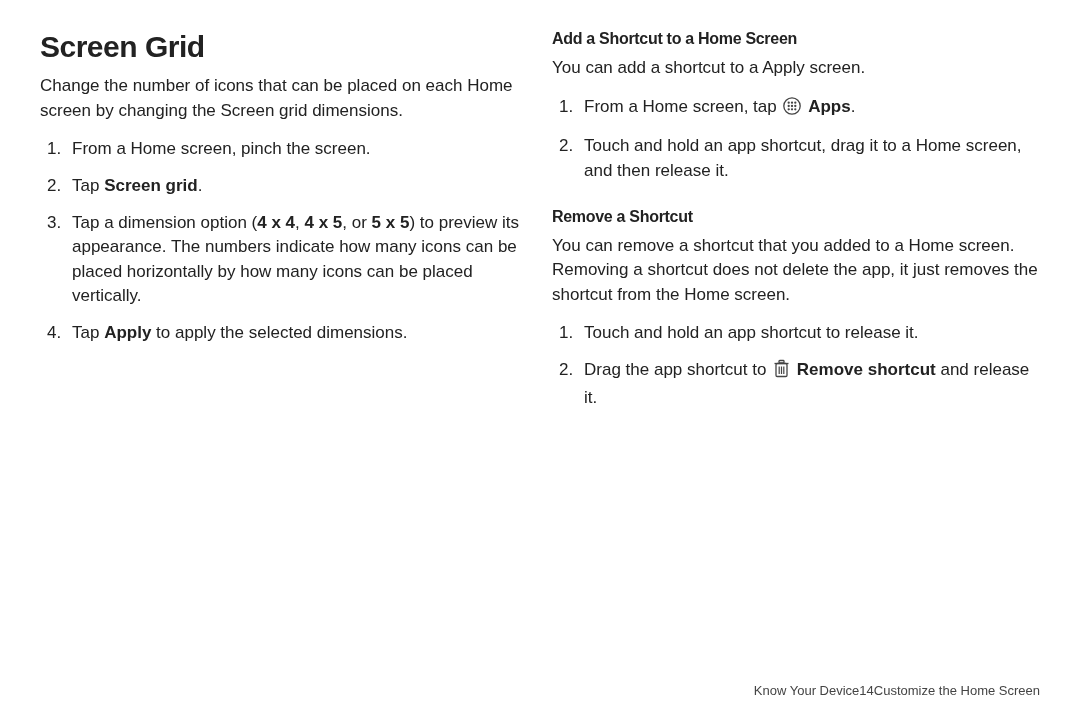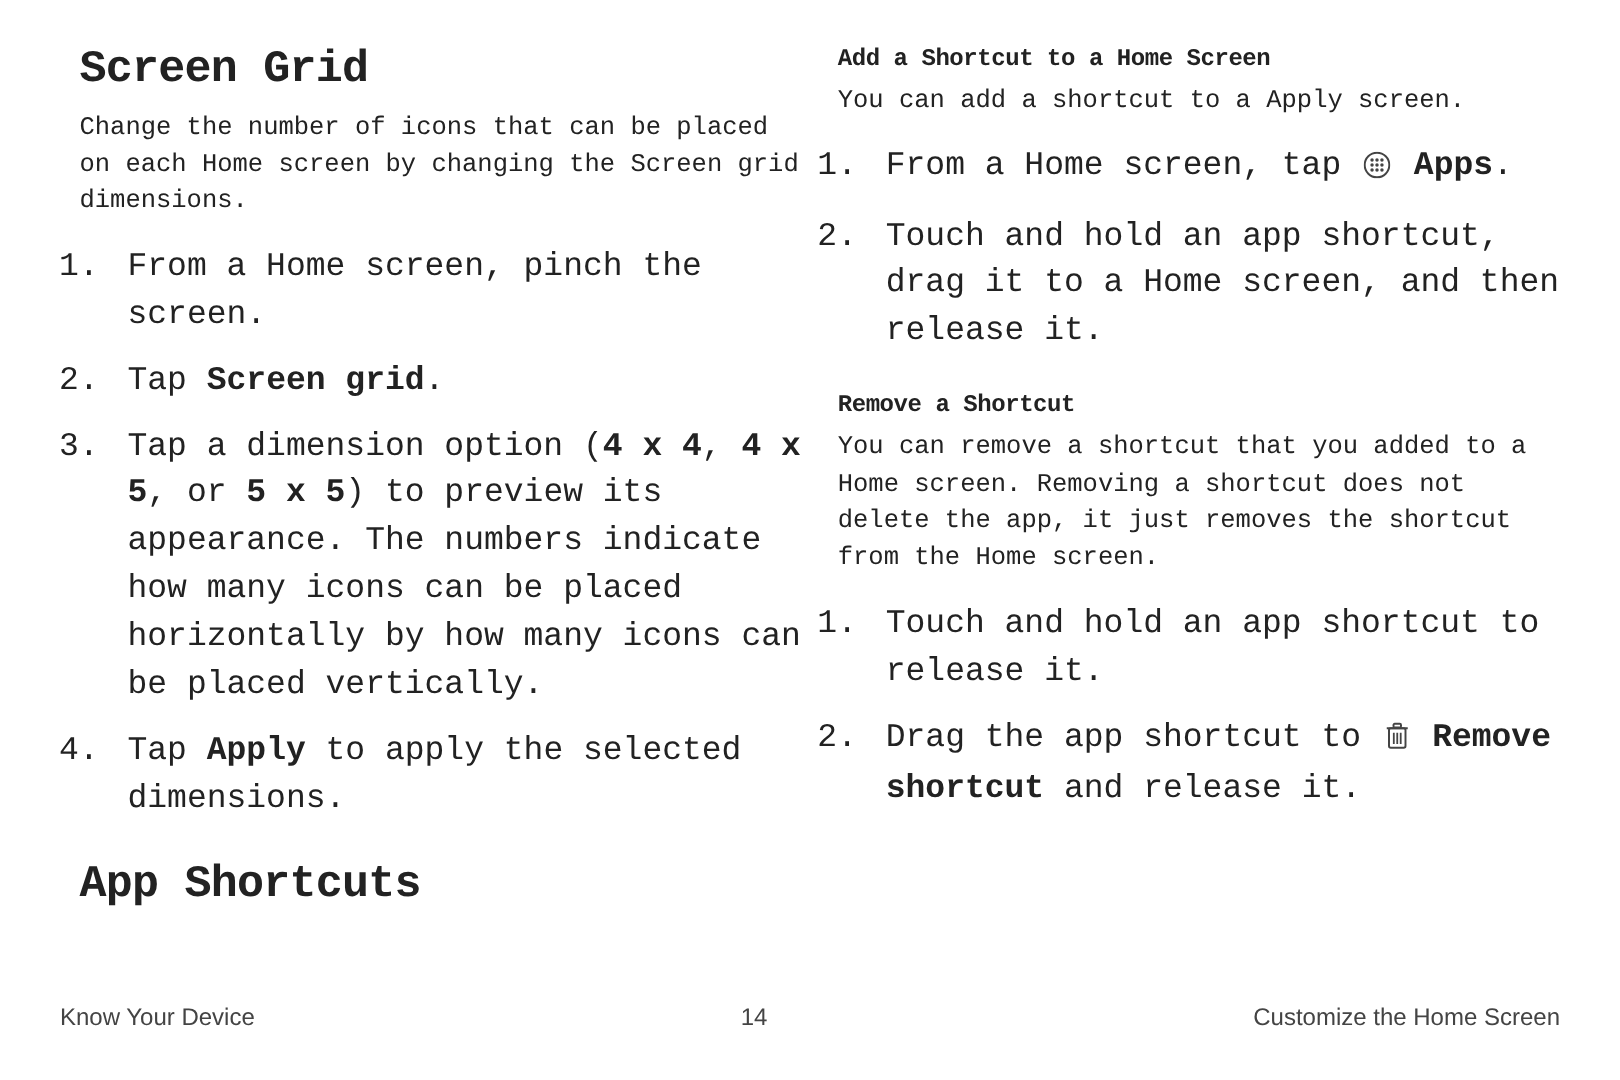--- a/index.html
+++ b/index.html
@@ -9,24 +9,23 @@
     height: 720px;
     font-family: Arial, Helvetica, sans-serif;
     color: #222;
     box-sizing: border-box;
     position: relative;
     background: #fff;
   }
   .page {
     display: flex;
     gap: 24px;
-    padding: 30px 40px 10px 53px;
+    padding: 30px 40px 10px 40px;
     box-sizing: border-box;
     width: 100%;
-    font-family: Liberation Mono, monospace;
   }
   .col {
     flex: 1;
     min-width: 0;
   }
   h1 {
     font-size: 30px;
     font-weight: 700;
     margin: 0 0 10px 0;
     letter-spacing: -0.5px;
@@ -40,44 +39,44 @@
   p {
     font-size: 17px;
     line-height: 1.45;
     margin: 0 0 14px 0;
   }
   ol {
     padding-left: 26px;
     margin: 0 0 24px 0;
   }
   ol li {
-    font-size: 22px;
+    font-size: 17px;
     line-height: 1.45;
     margin-bottom: 12px;
     padding-left: 6px;
   }
   .bold { font-weight: 700; }
   .icon-apps {
     display: inline-block;
     vertical-align: -3px;
     margin: 0 2px;
   }
   .icon-trash {
     display: inline-block;
     vertical-align: -3px;
     margin: 0 2px;
   }
   .footer {
     position: absolute;
-    bottom: 32px;
+    bottom: 22px;
     left: 40px;
     right: 40px;
     display: flex;
-    justify-content: space-between;
-    font-size: 16px;
+    justify-content: flex-end;
+    font-size: 13px;
     color: #444;
   }
 </style>
 </head>
 <body>
 
 <div class="page">
 
   <div class="col">
     <h1>Screen Grid</h1>
@@ -88,21 +87,20 @@
         <span>Tap </span><span class="bold">Screen grid</span><span>.</span>
       </li>
       <li>
         <span>Tap a dimension option (</span><span class="bold">4 x 4</span><span>, </span><span class="bold">4 x 5</span><span>, or </span><span class="bold">5 x 5</span><span>) to preview its appearance. The numbers indicate how many icons can be placed horizontally by how many icons can be placed vertically.</span>
       </li>
       <li>
         <span>Tap </span><span class="bold">Apply</span><span> to apply the selected dimensions.</span>
       </li>
     </ol>
 
-    <h1>App Shortcuts</h1>
   </div>
 
   <div class="col">
     <h2>Add a Shortcut to a Home Screen</h2>
     <p>You can add a shortcut to a Apply screen.</p>
     <ol>
       <li>
         <span>From a Home screen, tap </span><span class="icon-apps">
           <svg width="18" height="18" viewBox="0 0 18 18">
             <circle cx="9" cy="9" r="8.2" fill="none" stroke="#444" stroke-width="1.3"></circle>

